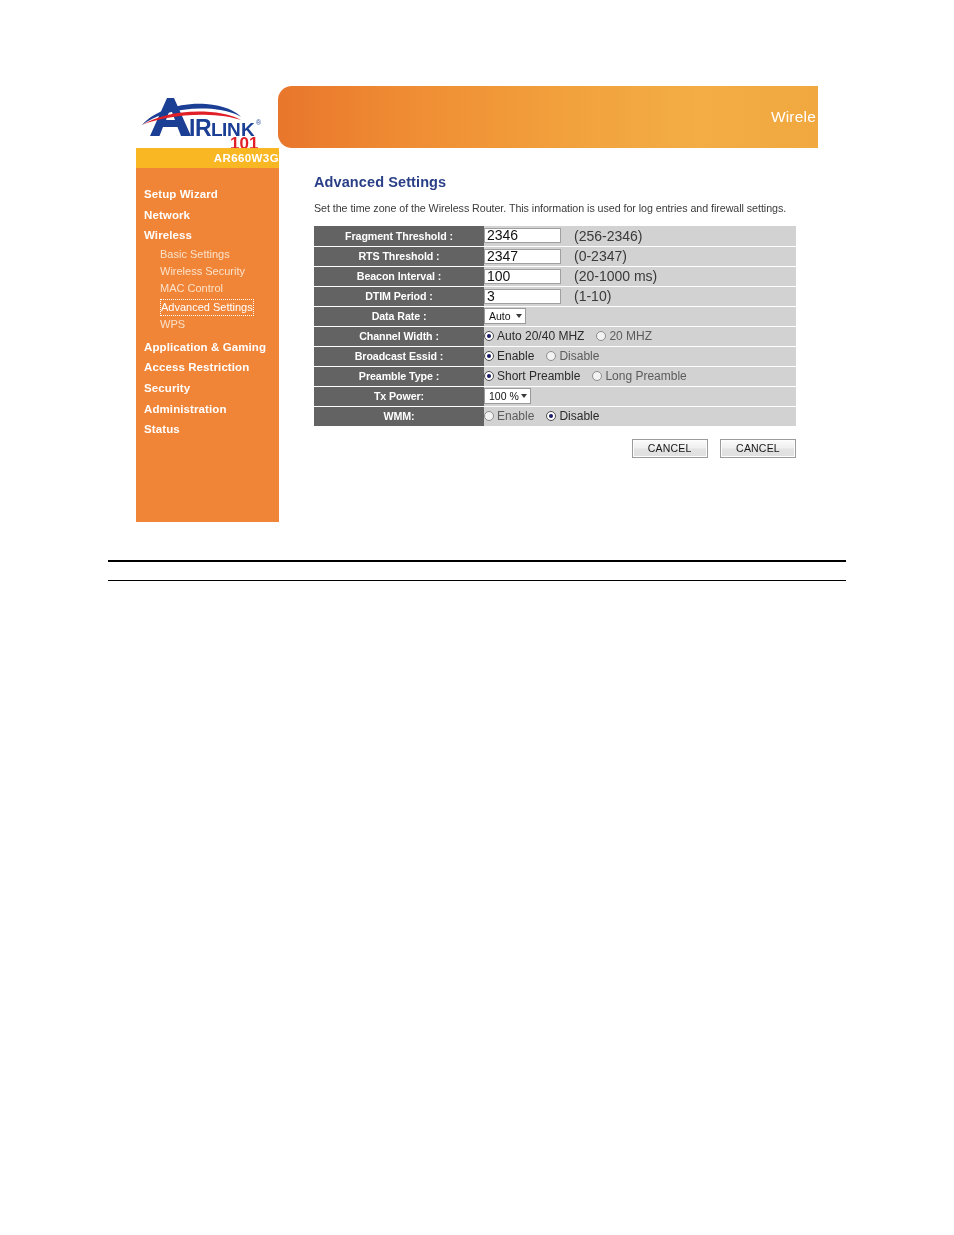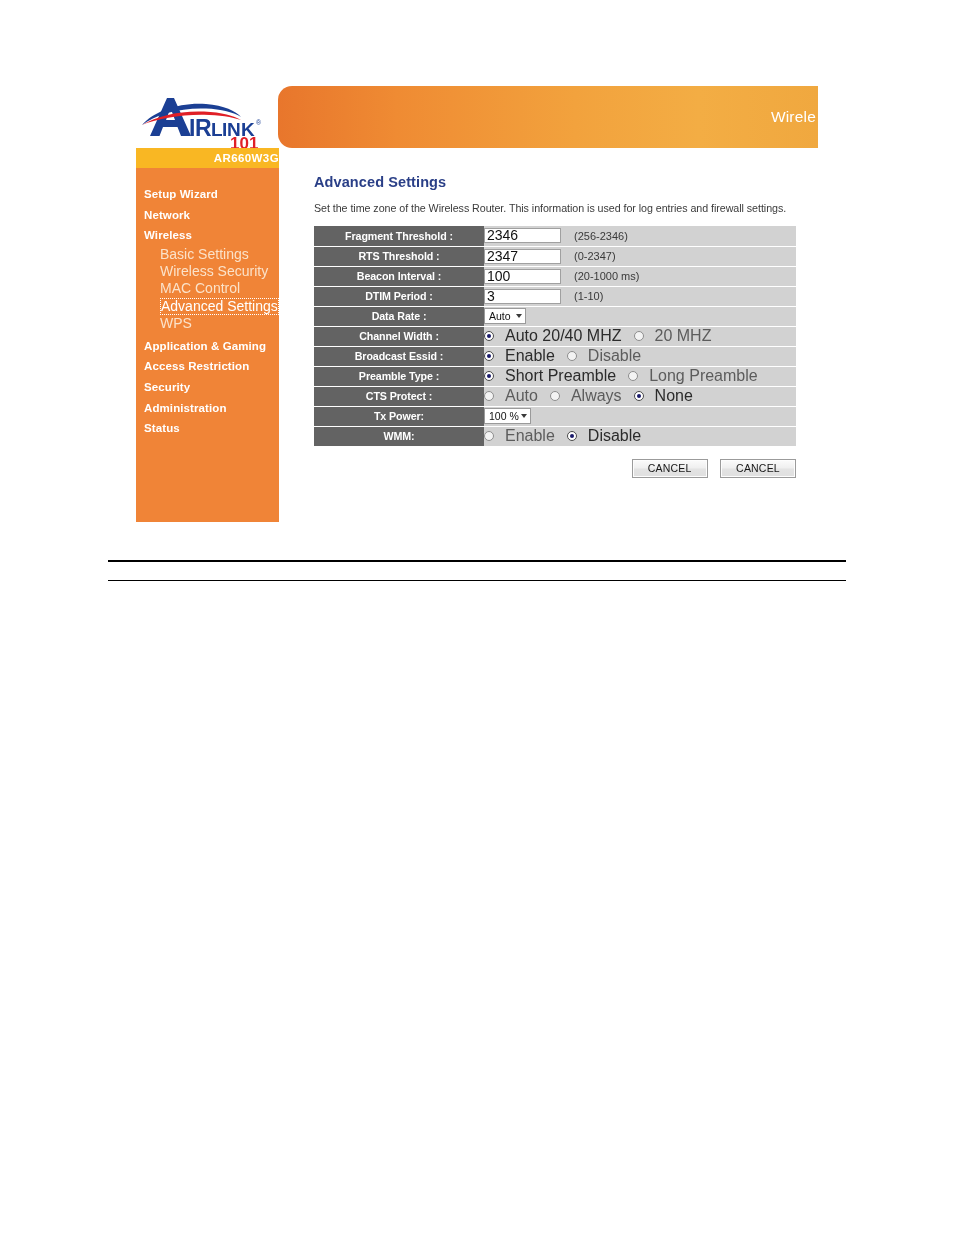--- a/index.html
+++ b/index.html
@@ -43,21 +43,21 @@
   .model-bar span {
     color: #ffffff; font-size: 11.5px; font-weight: bold; letter-spacing: .4px;
   }
   .nav { padding: 16px 0 0 0; }
   .nav-item {
     color: #ffffff; font-size: 11.5px; font-weight: bold;
     padding: 0 0 0 8px; line-height: 20.6px; white-space: nowrap;
     letter-spacing: .1px;
   }
   .nav-sub {
-    color: #fbe2c9; font-size: 14px; font-weight: normal;
+    color: #fbe2c9; font-size: 11px; font-weight: normal;
     padding: 0 0 0 24px; line-height: 17px; white-space: nowrap;
   }
   .nav-sub.active {
     color: #ffffff;
     outline: 1px dotted #ffffff; outline-offset: -1px;
     display: inline-block; margin-left: 24px; padding: 0 1px;
   }
   .nav-sub-wrap { line-height: 17px; }
 
   
@@ -91,21 +91,21 @@
   .form-table tr:last-child .val { border-bottom: none; }
 
   .txt {
     font-family: "Liberation Sans", sans-serif;
     font-size: 14px; color: #111;
     width: 77px; height: 15px; line-height: 15px;
     border: 1px solid #a0a0a0; background: #ffffff;
     padding: 0 2px; margin: 0; vertical-align: middle;
     outline: none;
   }
-  .hint { color: #3a3a3a; font-size: 11px; margin-left: 10px; vertical-align: middle; }
+  .hint { color: #3a3a3a; font-size: 14px; margin-left: 10px; vertical-align: middle; }
 
   .sel {
     font-family: "Liberation Sans", sans-serif;
     font-size: 10.5px; color: #111;
     height: 16px; line-height: 16px;
     border: 1px solid #9a9a9a; background: #ffffff;
     display: inline-flex; align-items: center;
     padding: 0 3px 0 4px; vertical-align: middle;
     position: relative;
   }
@@ -127,21 +127,21 @@
     width: 10px; height: 10px; border-radius: 50%;
     border: 1px solid #8d8d8d; background: #f3f3f3;
     display: inline-block; margin-right: 3px; position: relative;
     flex: 0 0 auto;
   }
   .rb.on { background: #ffffff; border-color: #4a4a4a; }
   .rb.on::after {
     content: ""; position: absolute; left: 2px; top: 2px;
     width: 4px; height: 4px; border-radius: 50%; background: #1a1a6b;
   }
-  .rb-lbl { font-size: 16px; color: #2b2b2b; margin-left: 8px; }
+  .rb-lbl { font-size: 12px; color: #2b2b2b; }
   .rb-lbl.dim { color: #5c5c5c; }
 
   
   .btn-row { width: 482px; text-align: right; margin-top: 12px; }
   .btn {
     display: inline-block; font-family: "Liberation Sans", sans-serif;
     font-size: 10.5px; color: #161616;
     background: linear-gradient(to bottom, #fbfbfb 0%, #efefef 48%, #e3e3e3 52%, #e0e0e0 100%);
     border: 1px solid #9b9b9b;
     padding: 2px 0 3px 0; width: 76px; text-align: center;
@@ -347,39 +347,20 @@
                   <span class="rb-lbl">Short Preamble</span>
                 </span>
                 <span class="radio-opt">
                   <span class="rb"></span>
                   <span class="rb-lbl dim">Long Preamble</span>
                 </span>
               </span>
             </td>
           </tr>
 
-          <tr>
-            <td class="lbl">CTS Protect :</td>
-            <td class="val">
-              <span class="radio-group">
-                <span class="radio-opt">
-                  <span class="rb"></span>
-                  <span class="rb-lbl dim">Auto</span>
-                </span>
-                <span class="radio-opt">
-                  <span class="rb"></span>
-                  <span class="rb-lbl dim">Always</span>
-                </span>
-                <span class="radio-opt">
-                  <span class="rb on"></span>
-                  <span class="rb-lbl">None</span>
-                </span>
-              </span>
-            </td>
-          </tr>
 
           <tr>
             <td class="lbl">Tx Power:</td>
             <td class="val">
               <span class="sel w3">
                 <span>100 %</span>
                 <span class="arw"></span>
               </span>
             </td>
           </tr>

